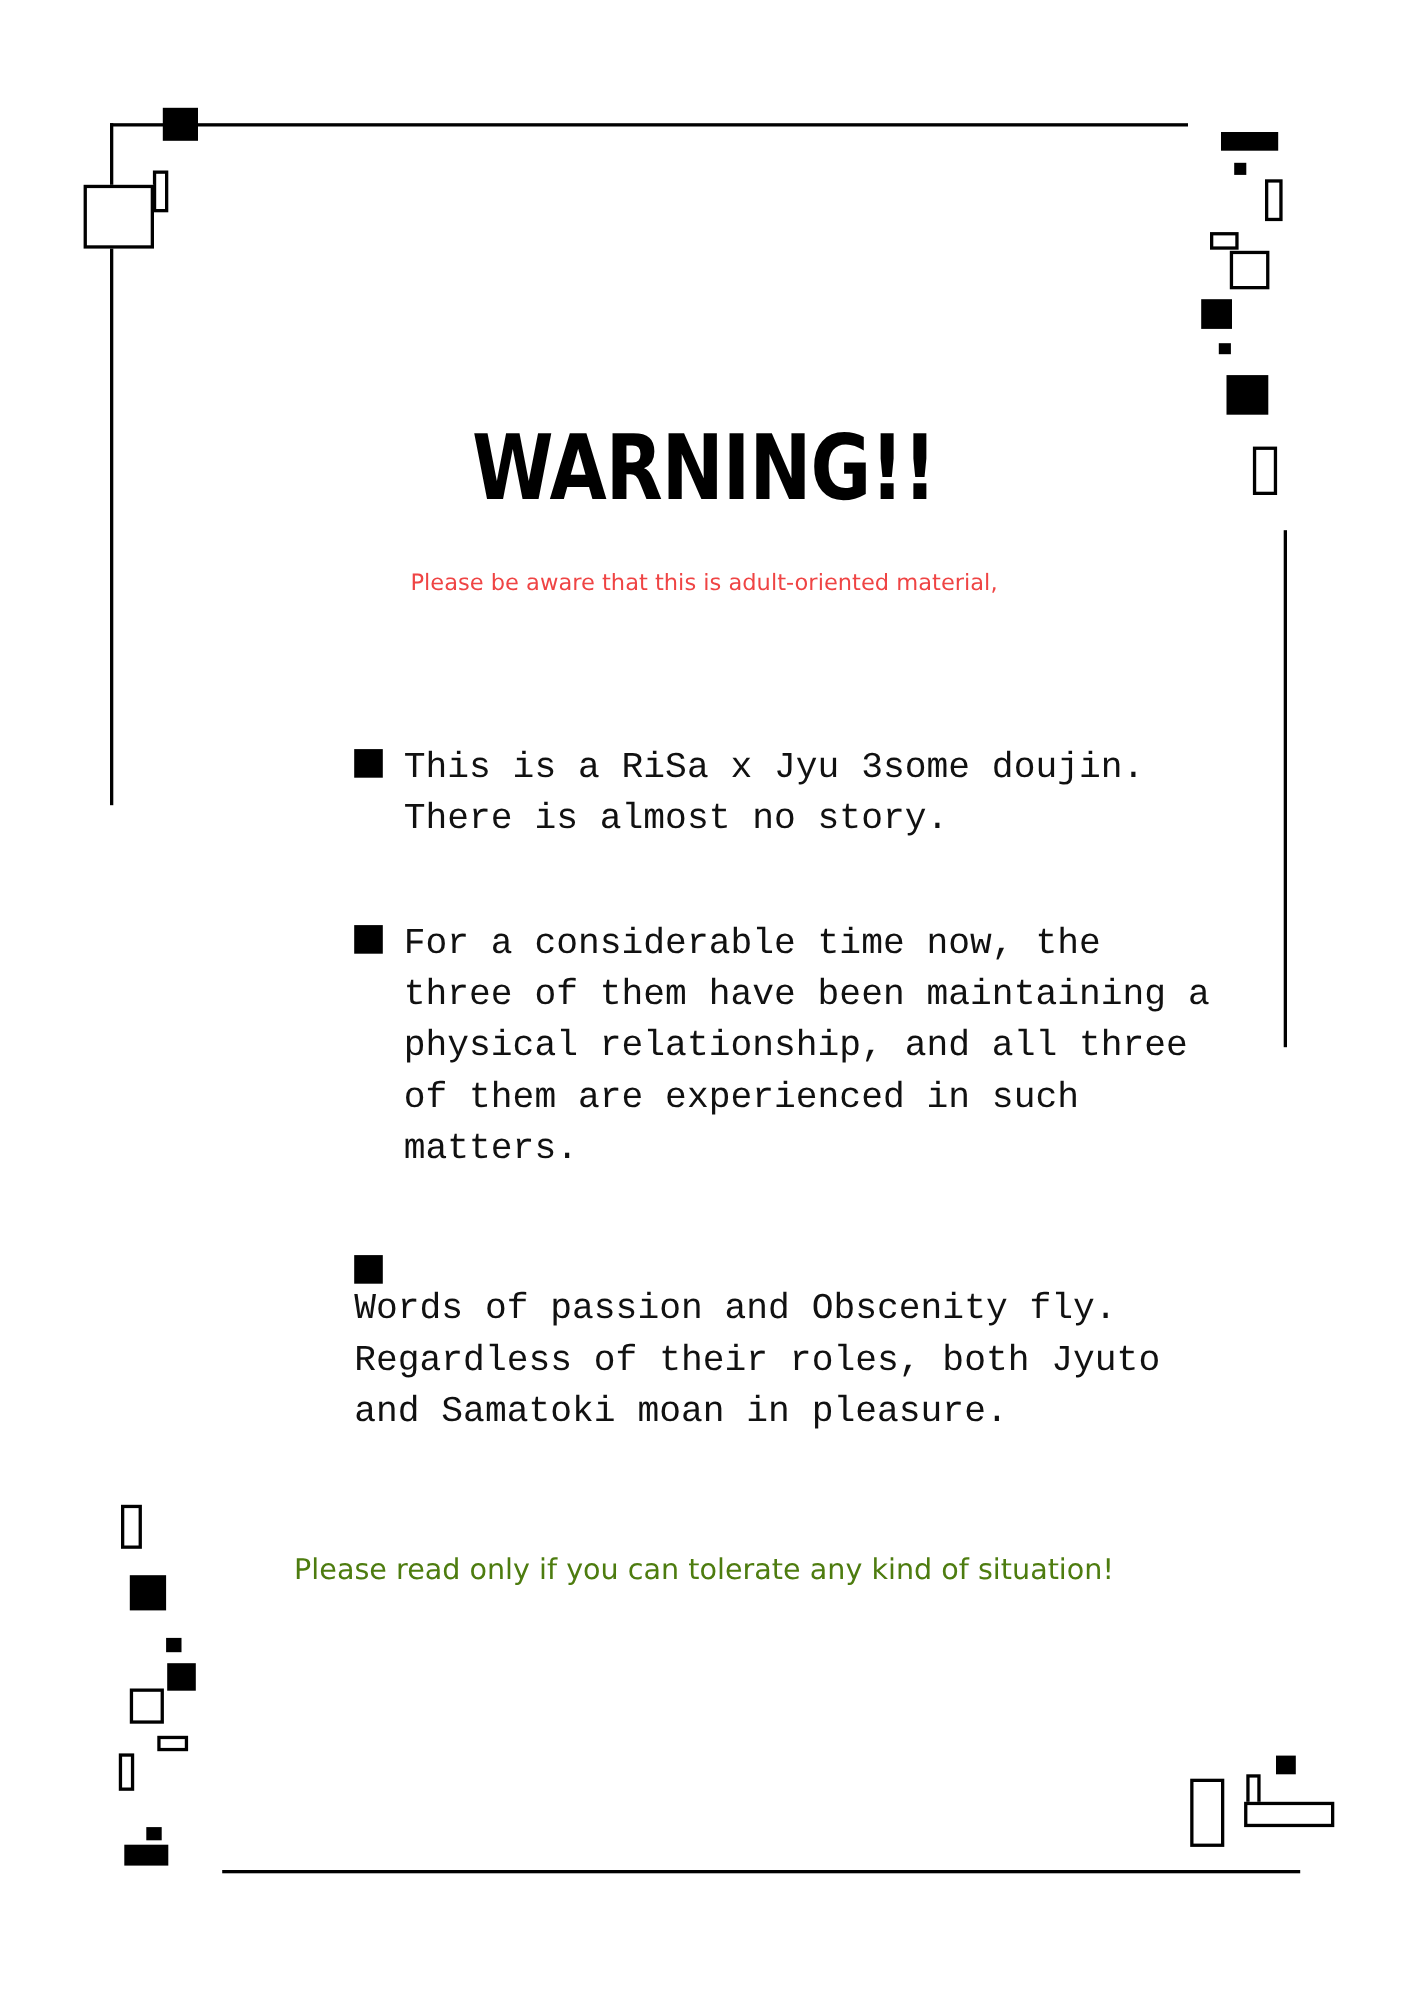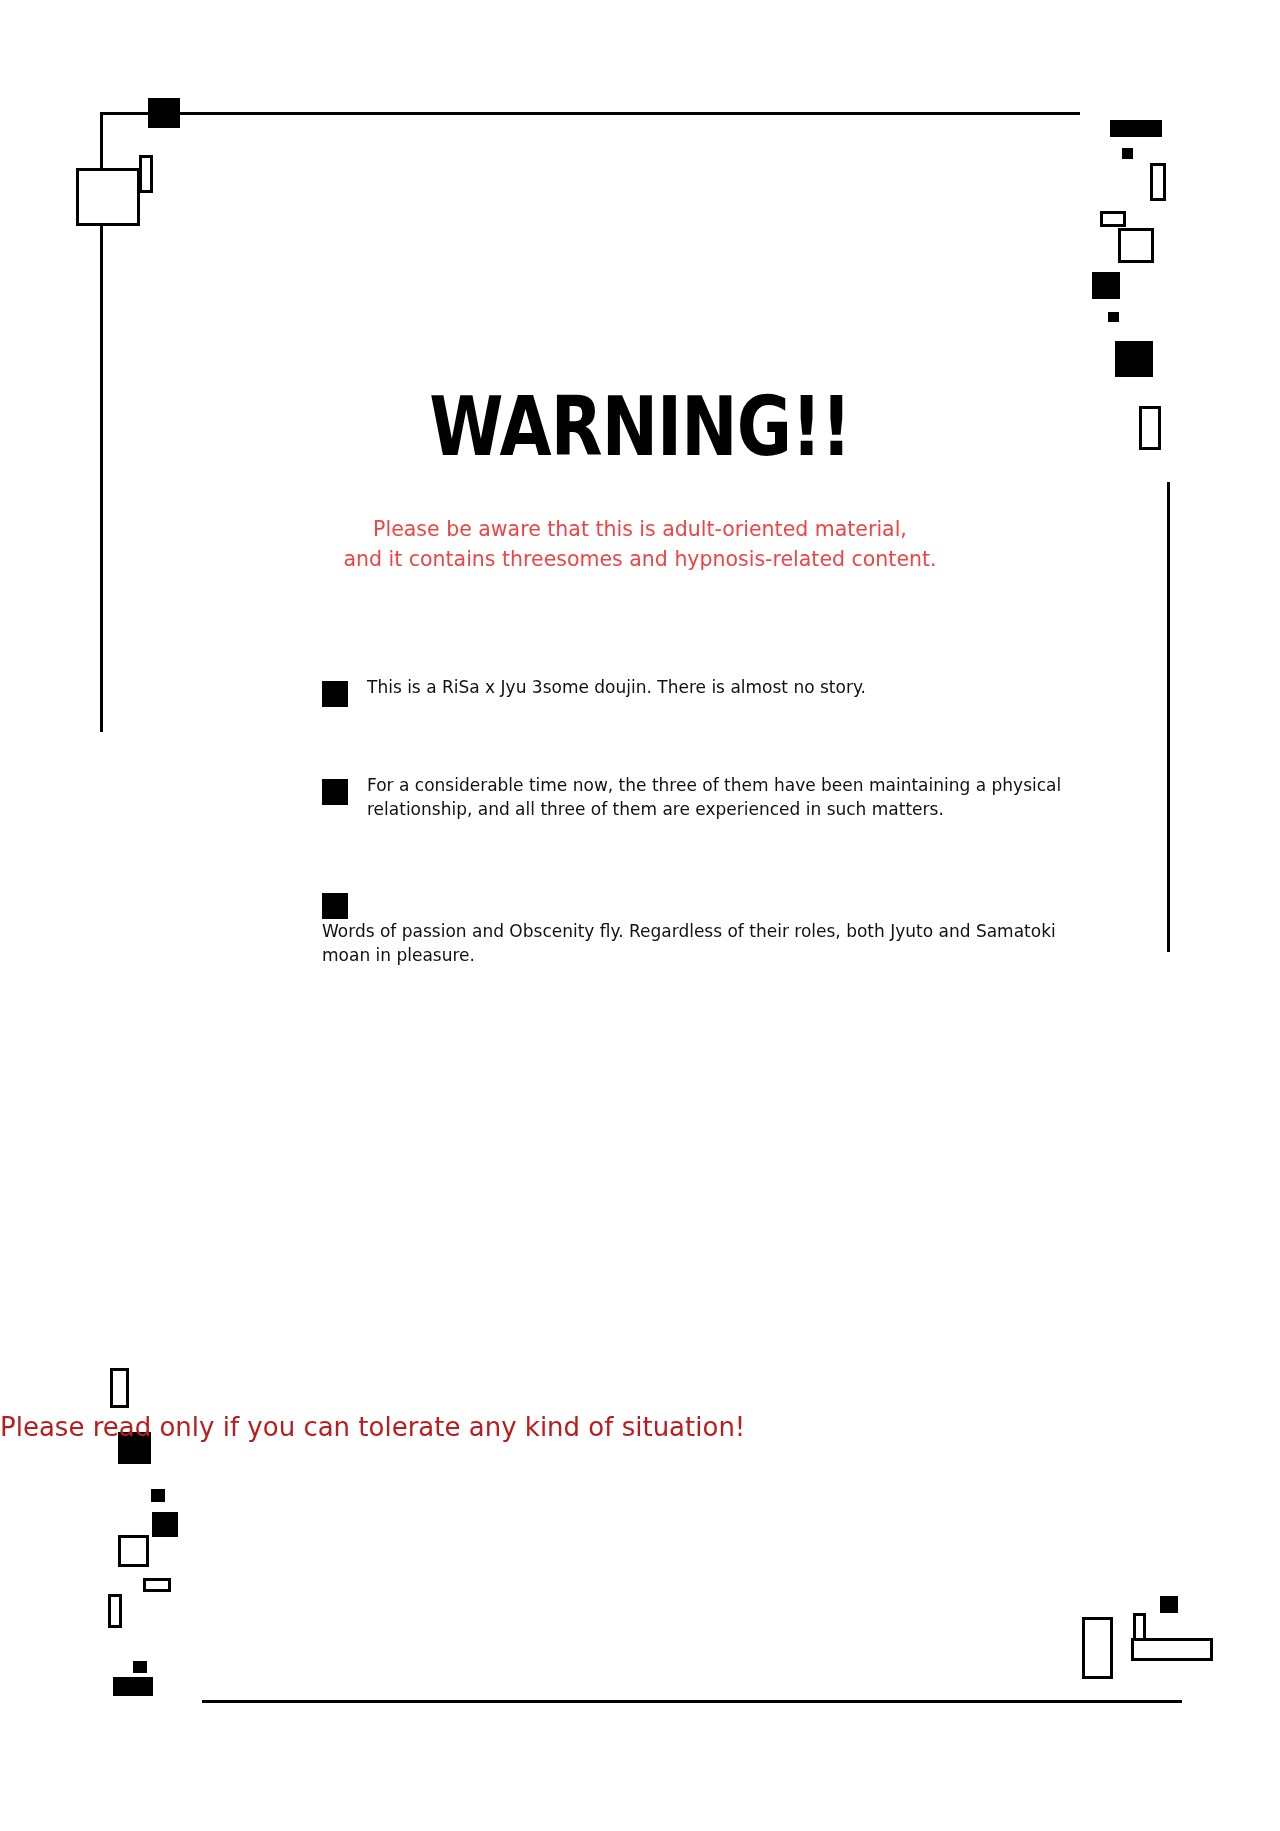--- a/index.html
+++ b/index.html
@@ -115,32 +115,34 @@
   .bullet-row:last-child { margin-bottom: 0; flex-direction: column; }
   .bullet-mark {
     width: 26px;
     height: 26px;
     background: #000000;
     flex: 0 0 26px;
     margin-top: 6px;
     margin-right: 19px;
   }
   .bullet-text {
-    font-size: 17px;
+    font-size: 33px;
     line-height: 1.42;
     color: #111111;
+    font-family: Liberation Mono, monospace;
   }
 
   .closing {
     position: absolute;
     left: 0;
     top: 1412px;
     width: 1280px;
+    text-align: center;
     font-size: 26px;
-    color: #b91c1c;
+    color: #4d7c0f;
   }
 </style>
 </head>
 <body>
 
 <div class="page">
 
   <div class="line line-top"></div>
   <div class="line line-left"></div>
   <div class="line line-right"></div>
@@ -174,21 +176,20 @@
   <div class="blk hollow" style="left:1133px; top:1613px; width:13px; height:40px;"></div>
   <div class="blk hollow" style="left:1082px; top:1617px; width:31px; height:62px;"></div>
   <div class="blk hollow" style="left:1131px; top:1638px; width:82px; height:23px;"></div>
 
   <div class="content">
 
     <div class="warning-title">WARNING!!</div>
 
     <div class="warning-sub">
       <div>Please be aware that this is adult-oriented material,</div>
-      <div>and it contains threesomes and hypnosis-related content.</div>
     </div>
 
     <div class="bullets">
 
       <div class="bullet-row">
         <div class="bullet-mark"></div>
         <div class="bullet-text">This is a RiSa x Jyu 3some doujin. There is almost no story.</div>
       </div>
 
       <div class="bullet-row">

